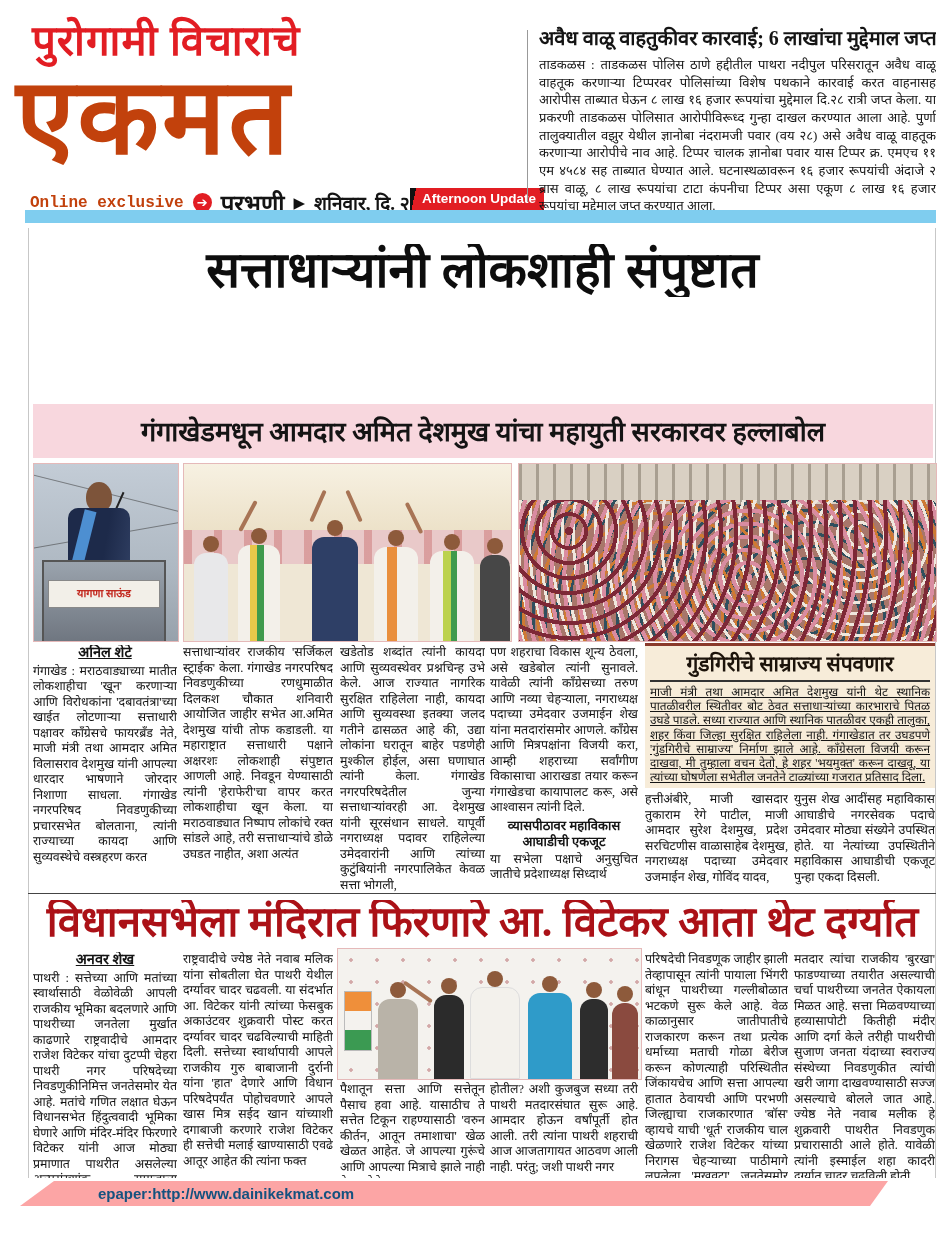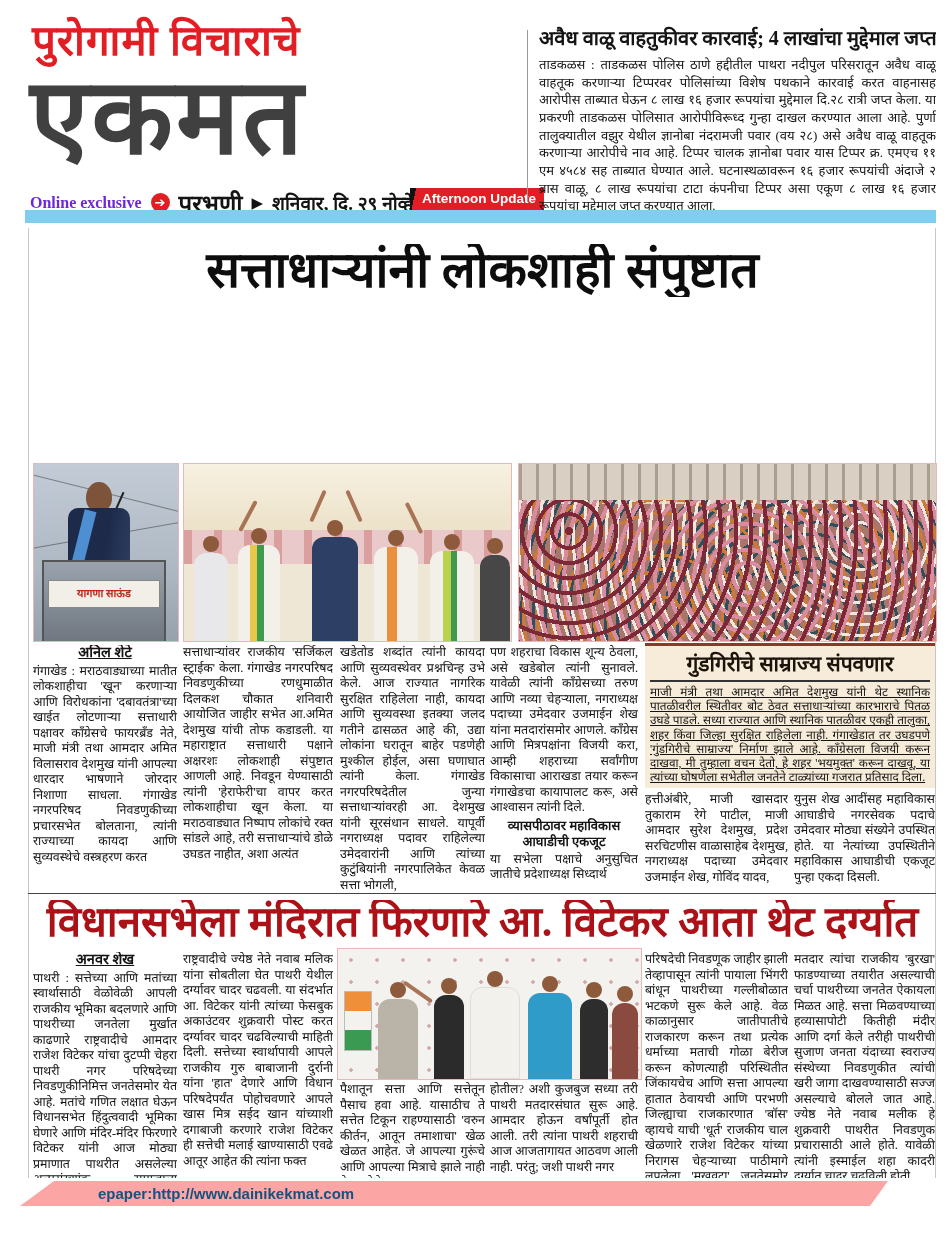--- a/index.html
+++ b/index.html
@@ -2,24 +2,24 @@
 <html><head>
 <meta charset="utf-8">
 <style>
   html,body{margin:0;padding:0;background:#fff;}
   .page{position:relative;width:945px;height:1236px;background:#fff;overflow:hidden;
         font-family:"Liberation Serif",serif;color:#141414;}
 
   
   .tagline{position:absolute;left:32px;top:20px;color:#e21d23;font-weight:bold;
            font-size:42px;line-height:1;letter-spacing:1px;white-space:nowrap;}
-  .masttitle{position:absolute;left:30px;top:62px;color:#404040;font-weight:bold;
+  .masttitle{position:absolute;left:16px;top:62px;color:#c2410c;font-weight:bold;
            font-size:106px;line-height:1.05;letter-spacing:3px;white-space:nowrap;}
   .dateline-row{position:absolute;left:30px;top:186px;display:flex;align-items:center;gap:9px;white-space:nowrap;}
-  .online-ex{font-family:Liberation Serif, serif;font-weight:bold;font-size:16px;color:#6d28d9;text-align:center;}
+  .online-ex{font-family:Liberation Mono, monospace;font-weight:bold;font-size:16px;color:#c2410c;text-align:center;}
   .circ-arrow{display:inline-flex;width:19px;height:19px;border-radius:50%;background:#e21d23;color:#fff;
            align-items:center;justify-content:center;font-size:13px;font-family:"DejaVu Sans",sans-serif;}
   .edition{font-weight:bold;font-size:24px;}
   .tri{color:#111;font-size:15px;font-family:"DejaVu Sans",sans-serif;}
   .dateline{font-weight:bold;font-size:19px;}
   .badge{position:absolute;left:410px;top:188px;background:linear-gradient(102deg,#111 0 6px,#e21d23 6px);
          color:#fff;font-family:"Liberation Sans",sans-serif;font-weight:bold;font-size:13.5px;
          padding:3px 8px 4px 12px;white-space:nowrap;}
   .hdr-vline{position:absolute;left:527px;top:30px;width:1px;height:172px;background:#999;}
   .top-article{position:absolute;left:539px;top:24px;width:397px;}
@@ -127,30 +127,31 @@
     <span class="online-ex">Online exclusive</span>
     <span class="circ-arrow">➔</span>
     <span class="edition">परभणी</span>
     <span class="tri">▶</span>
     <span class="dateline">शनिवार, दि. २९ नोव्हेंबर २०२५</span>
   </div>
   <div class="badge">Afternoon Update</div>
   <div class="hdr-vline"></div>
 
   <div class="top-article">
-    <div class="hl">अवैध वाळू वाहतुकीवर कारवाई; 4 लाखांचा मुद्देमाल जप्त</div>
+    <div class="hl">अवैध वाळू वाहतुकीवर कारवाई; 6 लाखांचा मुद्देमाल जप्त</div>
     <div class="bd">ताडकळस : ताडकळस पोलिस ठाणे हद्दीतील पाथरा नदीपुल परिसरातून अवैध वाळू वाहतूक करणाऱ्या टिप्परवर पोलिसांच्या विशेष पथकाने कारवाई करत वाहनासह आरोपीस ताब्यात घेऊन ८ लाख १६ हजार रूपयांचा मुद्देमाल दि.२८ रात्री जप्त केला. या प्रकरणी ताडकळस पोलिसात आरोपीविरूध्द गुन्हा दाखल करण्यात आला आहे. पुर्णा तालुक्यातील वझुर येथील ज्ञानोबा नंदरामजी पवार (वय २८) असे अवैध वाळू वाहतूक करणाऱ्या आरोपीचे नाव आहे. टिप्पर चालक ज्ञानोबा पवार यास टिप्पर क्र. एमएच ११ एम ४५८४ सह ताब्यात घेण्यात आले. घटनास्थळावरून १६ हजार रूपयांची अंदाजे २ ब्रास वाळू, ८ लाख रूपयांचा टाटा कंपनीचा टिप्पर असा एकूण ८ लाख १६ हजार रूपयांचा मुद्देमाल जप्त करण्यात आला.</div>
   </div>
   <div class="blue-bar"></div>
 
   <div class="vline-l"></div>
   <div class="vline-r"></div>
   <div class="sec-divider"></div>
 
   <div class="main-hl l1">सत्ताधाऱ्यांनी लोकशाही संपुष्टात</div>
+  <div class="subhead">गंगाखेडमधून आमदार अमित देशमुख यांचा महायुती सरकारवर हल्लाबोल</div>
 
   <div class="photo ph1">
     <div class="wire" style="left:-8px;top:30px;width:170px;transform:rotate(14deg);"></div>
     <div class="wire" style="left:-8px;top:70px;width:170px;transform:rotate(-10deg);"></div>
     <div class="spk-head"></div>
     <div class="mic"></div>
     <div class="spk-body"></div>
     <div class="spk-sash"></div>
     <div class="podium">
       <div class="podium-banner">यागणा साऊंड</div>

